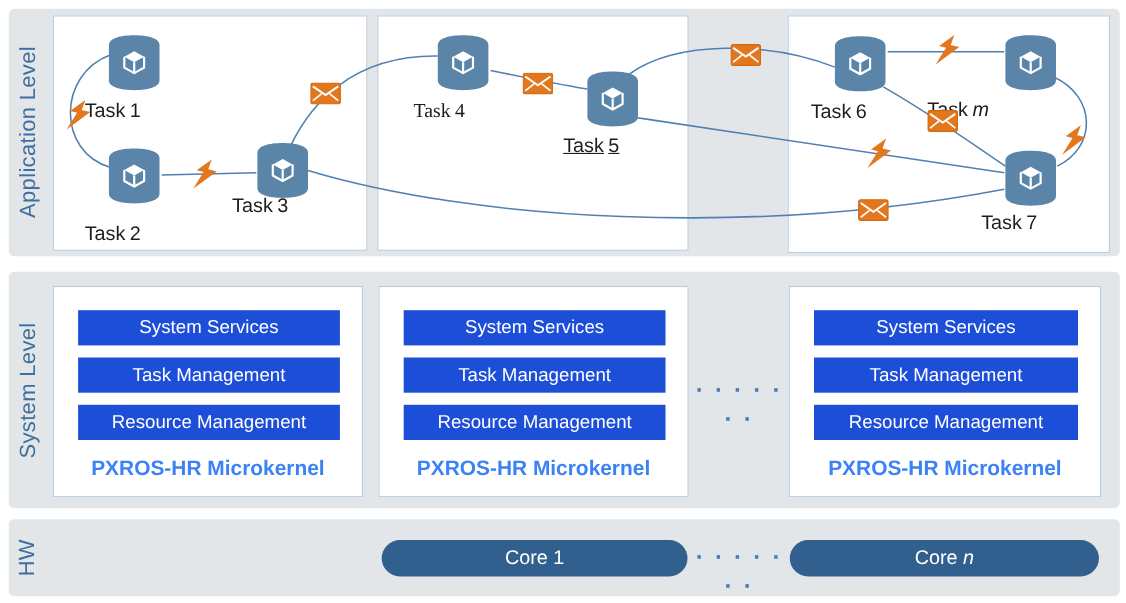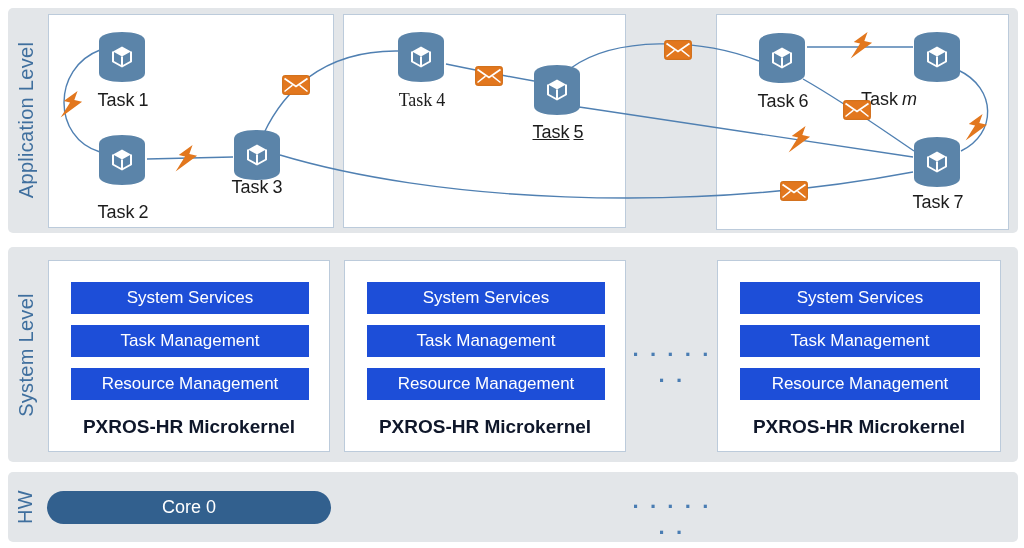--- a/index.html
+++ b/index.html
@@ -14,29 +14,29 @@
 
   .vlabel { position:absolute; transform:translate(-50%,-50%) rotate(-90deg);
             white-space:nowrap; color:#3f6f9e; font-size:20px; font-weight:500;
             letter-spacing:0.3px; z-index:4; }
 
   .wbox { position:absolute; background:#ffffff; border:1px solid #bccbdb; z-index:1; }
 
   #wires { position:absolute; left:0; top:0; width:1024px; height:548px; z-index:2; }
 
   .task-icon, .mail-icon, .bolt-icon { position:absolute; z-index:3; }
-  .task-label { position:absolute; z-index:3; width:92px; text-align:center;
+  .task-label { position:absolute; z-index:3; width:92px; 
                 color:#1c1c1c; font-size:18px; font-weight:500; }
   .it { font-style:italic; }
   .task-label span:first-child { margin-right:4px; }
 
   .kbar { position:absolute; left:22px; width:238px; height:32px; background:#1d4ed8;
           color:#ffffff; font-size:17px; text-align:center; line-height:32px; }
   .kname { position:absolute; left:0; width:100%; top:155px; text-align:center;
-           color:#0f172a; font-size:19px; font-weight:600; }
+           color:#3b82f6; font-size:19px; font-weight:600; }
 
   .dots { position:absolute; width:80px; text-align:center; color:#4a7db3;
           font-size:22px; font-weight:700; letter-spacing:2px; z-index:3; }
 
   .core-pill { position:absolute; top:491px; height:33px; border-radius:17px;
                background:#32608e; color:#ffffff; font-size:18px; text-align:center;
                line-height:33px; z-index:3; }
   .core-pill span:first-child { margin-right:5px; }
 </style>
 </head>
@@ -171,15 +171,16 @@
   <div class="wbox" style="left:717px; top:260px; width:284px; height:192px;">
     <div class="kbar" style="top:21px; width:240px;">System Services</div>
     <div class="kbar" style="top:64px; width:240px;">Task Management</div>
     <div class="kbar" style="top:107px; width:240px;">Resource Management</div>
     <div class="kname">PXROS-HR Microkernel</div>
   </div>
 
   <div class="dots" style="left:632px; top:342px;">· · · · · · ·</div>
   <div class="dots" style="left:632px; top:494px;">· · · · · · ·</div>
 
-  <div class="core-pill" style="left:47px;  width:284px;"><span>Core</span><span>0</span></div>
+  <div class="core-pill" style="left:347px; width:278px;"><span>Core</span><span>1</span></div>
+  <div class="core-pill" style="left:718px; width:281px;"><span>Core</span><span class="it">n</span></div>
 
 </div>
 
 </body></html>

